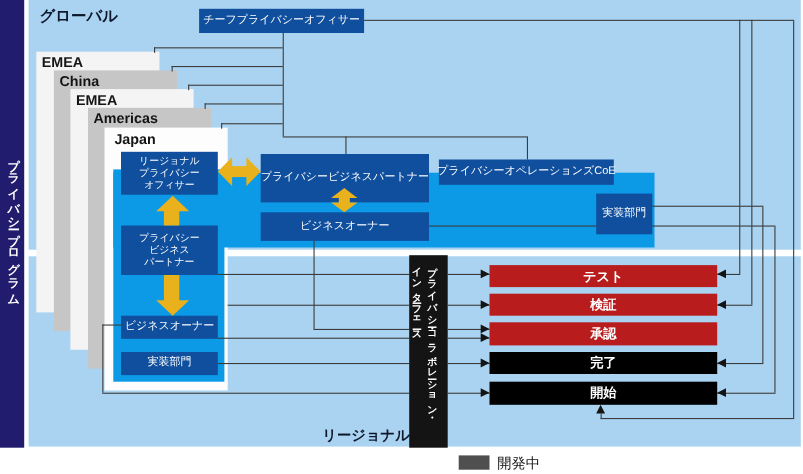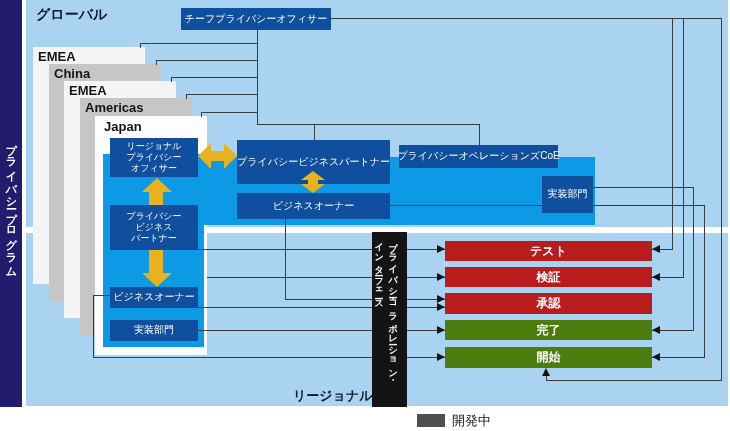--- a/index.html
+++ b/index.html
@@ -7,21 +7,21 @@
        font-family:"Liberation Sans","DejaVu Sans",sans-serif;}
   .abs{position:absolute;}
   .line{position:absolute;background:#3c3c3c;}
   
   .bluebox{position:absolute;background:#0f4f9e;color:#fff;display:flex;align-items:center;
            justify-content:center;text-align:center;line-height:1.25;}
   
   .flowbox{position:absolute;left:445px;width:207px;color:#fff;font-weight:bold;font-size:12px;
            display:flex;align-items:center;justify-content:center;}
   .dev{background:#b91c1c;}
-  .live{background:#4d7c0f;}
+  .live{background:#000000;}
   
   .ah-r{position:absolute;width:0;height:0;border-top:4px solid transparent;
         border-bottom:4px solid transparent;border-left:8px solid #141414;}
   .ah-l{position:absolute;width:0;height:0;border-top:4px solid transparent;
         border-bottom:4px solid transparent;border-right:8px solid #141414;}
   .ah-u{position:absolute;width:0;height:0;border-left:4px solid transparent;
         border-right:4px solid transparent;border-bottom:8px solid #141414;}
   
   .y{background:#e9b11c;}
   .yt{position:absolute;width:0;height:0;}

